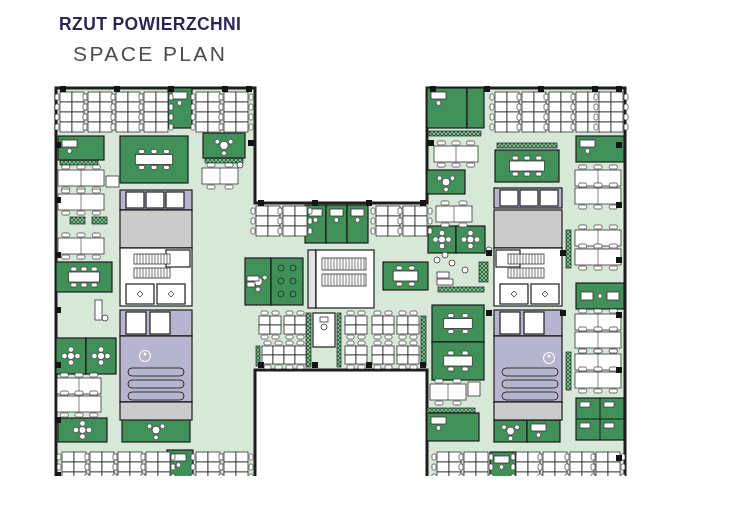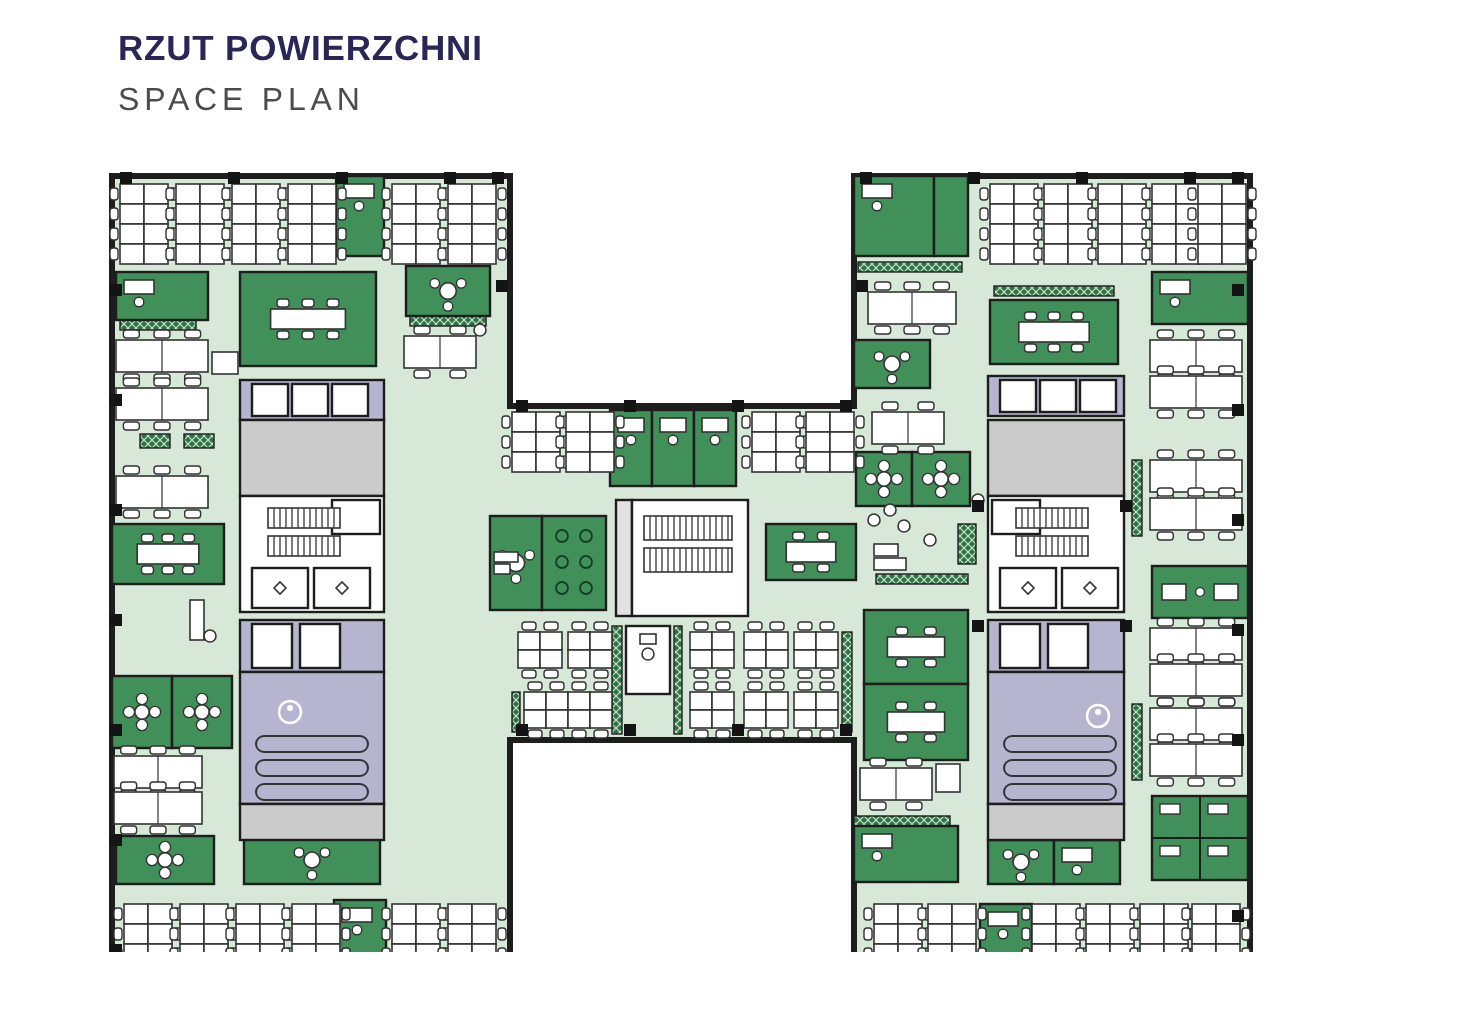--- a/index.html
+++ b/index.html
@@ -1,20 +1,20 @@
 <!DOCTYPE html>
 <html><head>
 <meta charset="utf-8">
 <style>
   html,body{margin:0;padding:0;background:#ffffff;}
   .page{position:relative;width:732px;height:476px;background:#fff;overflow:hidden;
-        font-family:"Liberation Sans",sans-serif;}
+        font-family:"Liberation Sans",sans-serif;text-align:center;}
   .hdr{position:absolute;left:59px;top:14px;z-index:2;}
   .hdr h1{margin:0;font-size:17.5px;font-weight:bold;letter-spacing:.4px;}
-  .hdr h2{margin:7px 0 0 0;font-size:16px;font-weight:400;letter-spacing:2.4px;}
+  .hdr h2{margin:7px 0 0 0;font-size:21px;font-weight:400;letter-spacing:2.4px;}
   svg{position:absolute;left:0;top:0;}
 </style>
 </head>
 <body>
 
 <div class="page">
   <header class="hdr">
     <h1 style="color: rgb(42, 39, 86);">RZUT POWIERZCHNI</h1>
     <h2 style="color: rgb(76, 76, 76);">SPACE PLAN</h2>
   </header>

